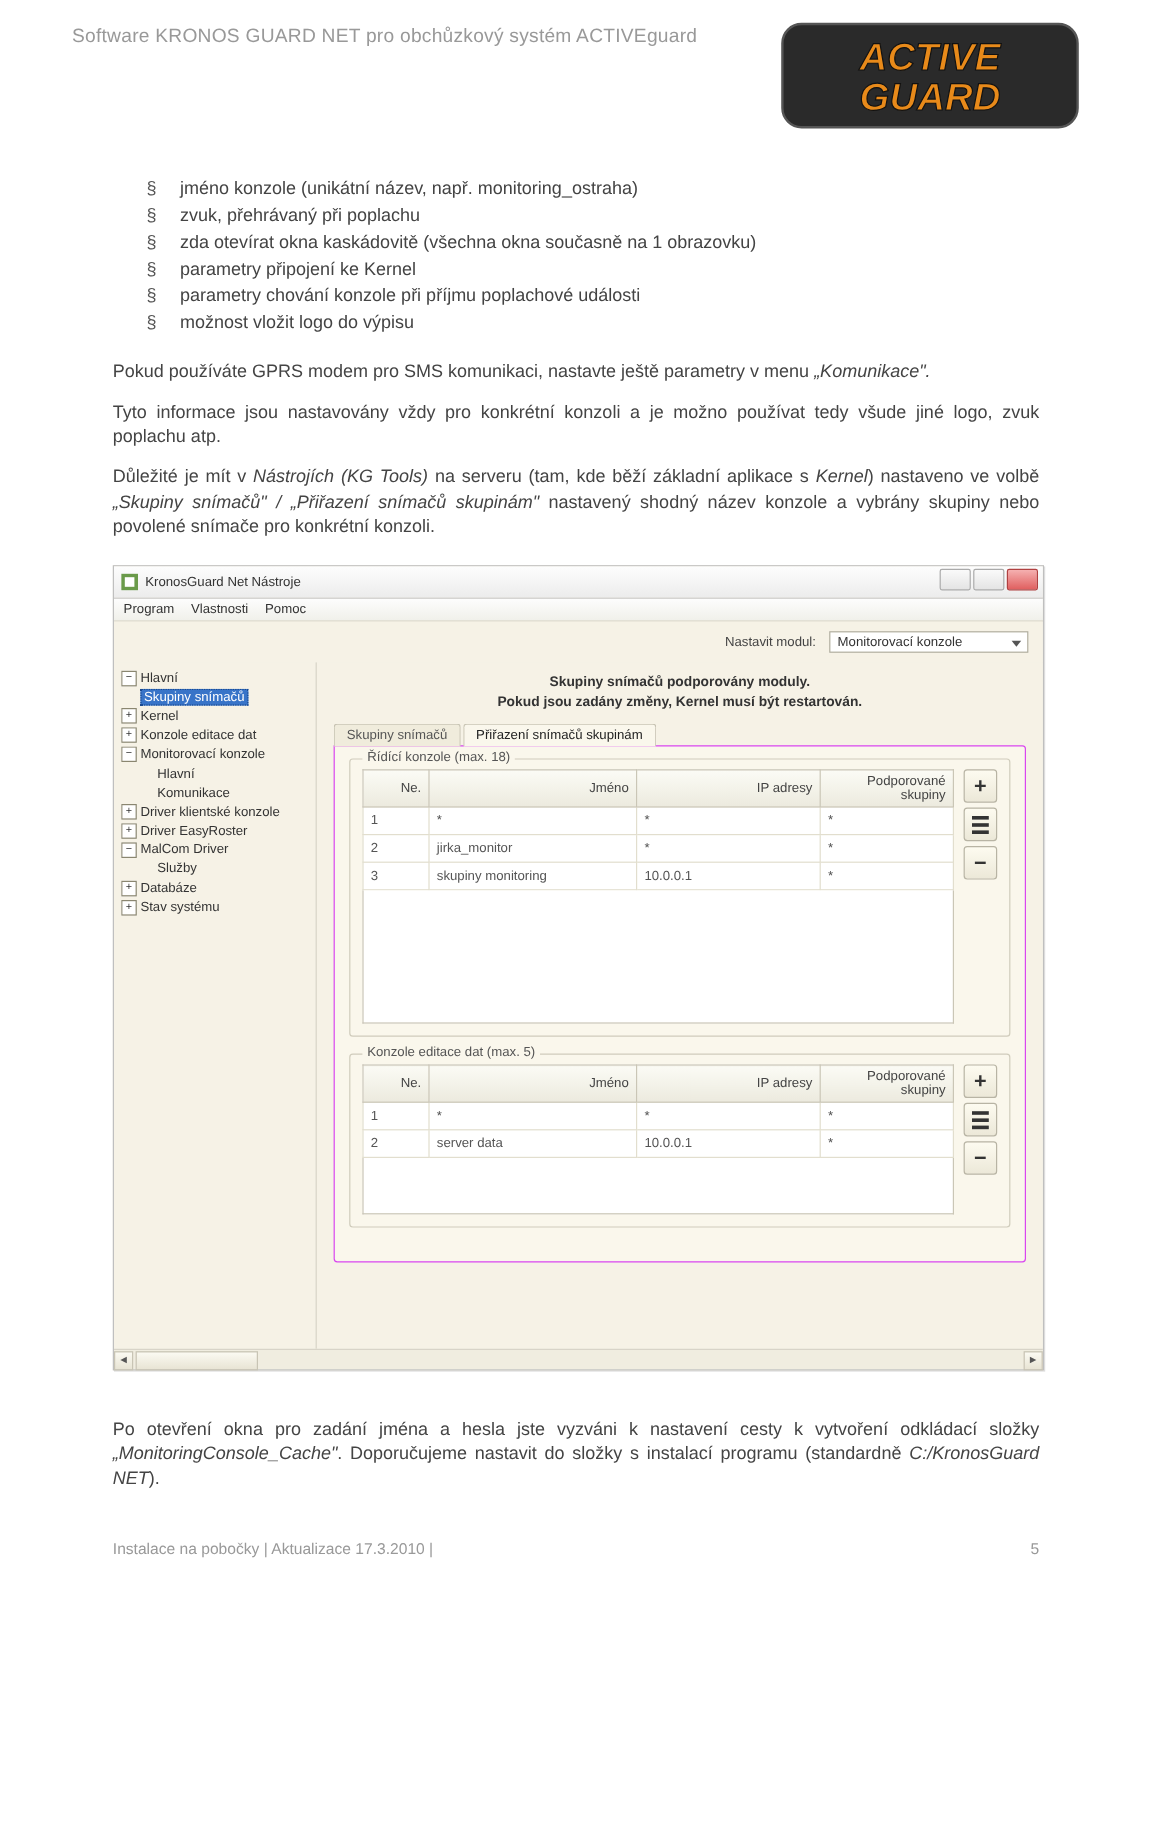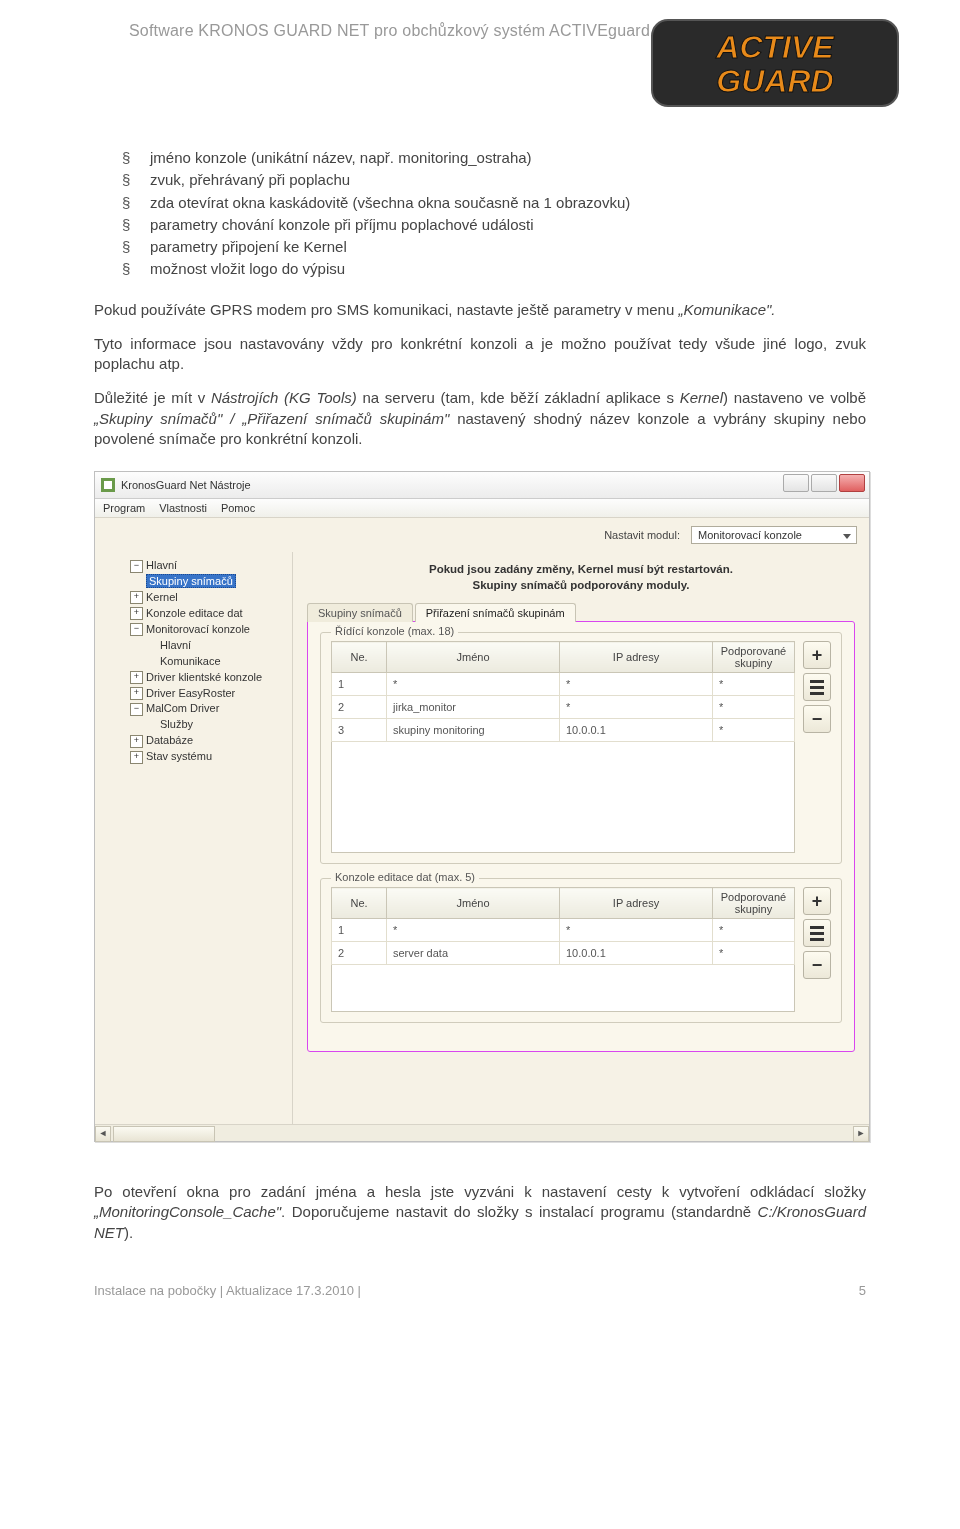--- a/index.html
+++ b/index.html
@@ -13,21 +13,21 @@
   }
   .page {
     padding: 18px 60px 30px 60px;
     box-sizing: border-box;
     position: relative;
     min-height: 1529px;
   }
   .header-row {
     display: flex;
     align-items: flex-start;
-    justify-content: flex-end;
+    justify-content: space-between;
     margin-bottom: 40px;
   }
   .header-title {
     color: #999;
     font-size: 16px;
     letter-spacing: 0.2px;
     padding-top: 4px;
   }
   .logo {
     width: 250px;
@@ -126,21 +126,20 @@
     content: "";
     position: absolute;
     right: 5px; top: 7px;
     border-left: 4px solid transparent;
     border-right: 4px solid transparent;
     border-top: 5px solid #555;
   }
   .ss-body {
     display: flex;
     background: #f6f2e6;
-    margin-left: 29px;
   }
   .ss-tree {
     width: 158px;
     border-right: 1px solid #d8d4c8;
     padding: 6px 4px 6px 6px;
     font-size: 11px;
     line-height: 1.45;
     min-height: 560px;
     background:#f6f2e6;
   }
@@ -205,21 +204,21 @@
   .ss-table-wrap { flex: 1; }
   .ss-table {
     width: 100%;
     border-collapse: collapse;
     background: #fff;
     font-size: 11px;
   }
   .ss-table th {
     background: linear-gradient(#fbfbf5,#eceade);
     border: 1px solid #cac6b6;
-    text-align: center;
+    text-align: right;
     padding: 3px 6px;
     font-weight: normal;
     color:#444;
   }
   .ss-table td {
     border: 1px solid #e2dece;
     padding: 3px 6px;
     height: 16px;
     color:#555;
   }
@@ -289,22 +288,22 @@
       <text x="125" y="74" text-anchor="middle" font-family="Arial Black,Arial" font-size="32" font-weight="900" fill="#e88a1a" stroke="#111" stroke-width="1" font-style="italic">GUARD</text>
     </svg>
   </div>
 
   <div class="content">
 
     <ul class="bullets">
       <li>jméno konzole (unikátní název, např. monitoring_ostraha)</li>
       <li>zvuk, přehrávaný při poplachu</li>
       <li>zda otevírat okna kaskádovitě (všechna okna současně na 1 obrazovku)</li>
+      <li>parametry připojení ke Kernel</li>
       <li>parametry chování konzole při příjmu poplachové události</li>
-      <li>parametry připojení ke Kernel</li>
       <li>možnost vložit logo do výpisu</li>
     </ul>
 
     <div class="para">
       <span>Pokud používáte GPRS modem pro SMS komunikaci, nastavte ještě parametry v menu </span><em>„Komunikace".</em>
     </div>
 
     <div class="para">Tyto informace jsou nastavovány vždy pro konkrétní konzoli a je možno používat tedy všude jiné logo, zvuk poplachu atp.</div>
 
     <div class="para">
@@ -344,22 +343,22 @@
           <div class="node ind2">Komunikace</div>
           <div class="node"><span class="exp">+</span><span>Driver klientské konzole</span></div>
           <div class="node"><span class="exp">+</span><span>Driver EasyRoster</span></div>
           <div class="node"><span class="exp">−</span><span>MalCom Driver</span></div>
           <div class="node ind2">Služby</div>
           <div class="node"><span class="exp">+</span><span>Databáze</span></div>
           <div class="node"><span class="exp">+</span><span>Stav systému</span></div>
         </div>
         <div class="ss-main">
           <div class="ss-heading">
+            <div>Skupiny snímačů podporovány moduly.</div>
             <div>Pokud jsou zadány změny, Kernel musí být restartován.</div>
-            <div>Skupiny snímačů podporovány moduly.</div>
           </div>
           <div class="ss-tabs">
             <div class="ss-tab">Skupiny snímačů</div>
             <div class="ss-tab active">Přiřazení snímačů skupinám</div>
           </div>
           <div class="ss-panel">
 
             <div class="ss-group">
               <div class="ss-group-legend">Řídící konzole (max. 18)</div>
               <div class="ss-group-inner">

